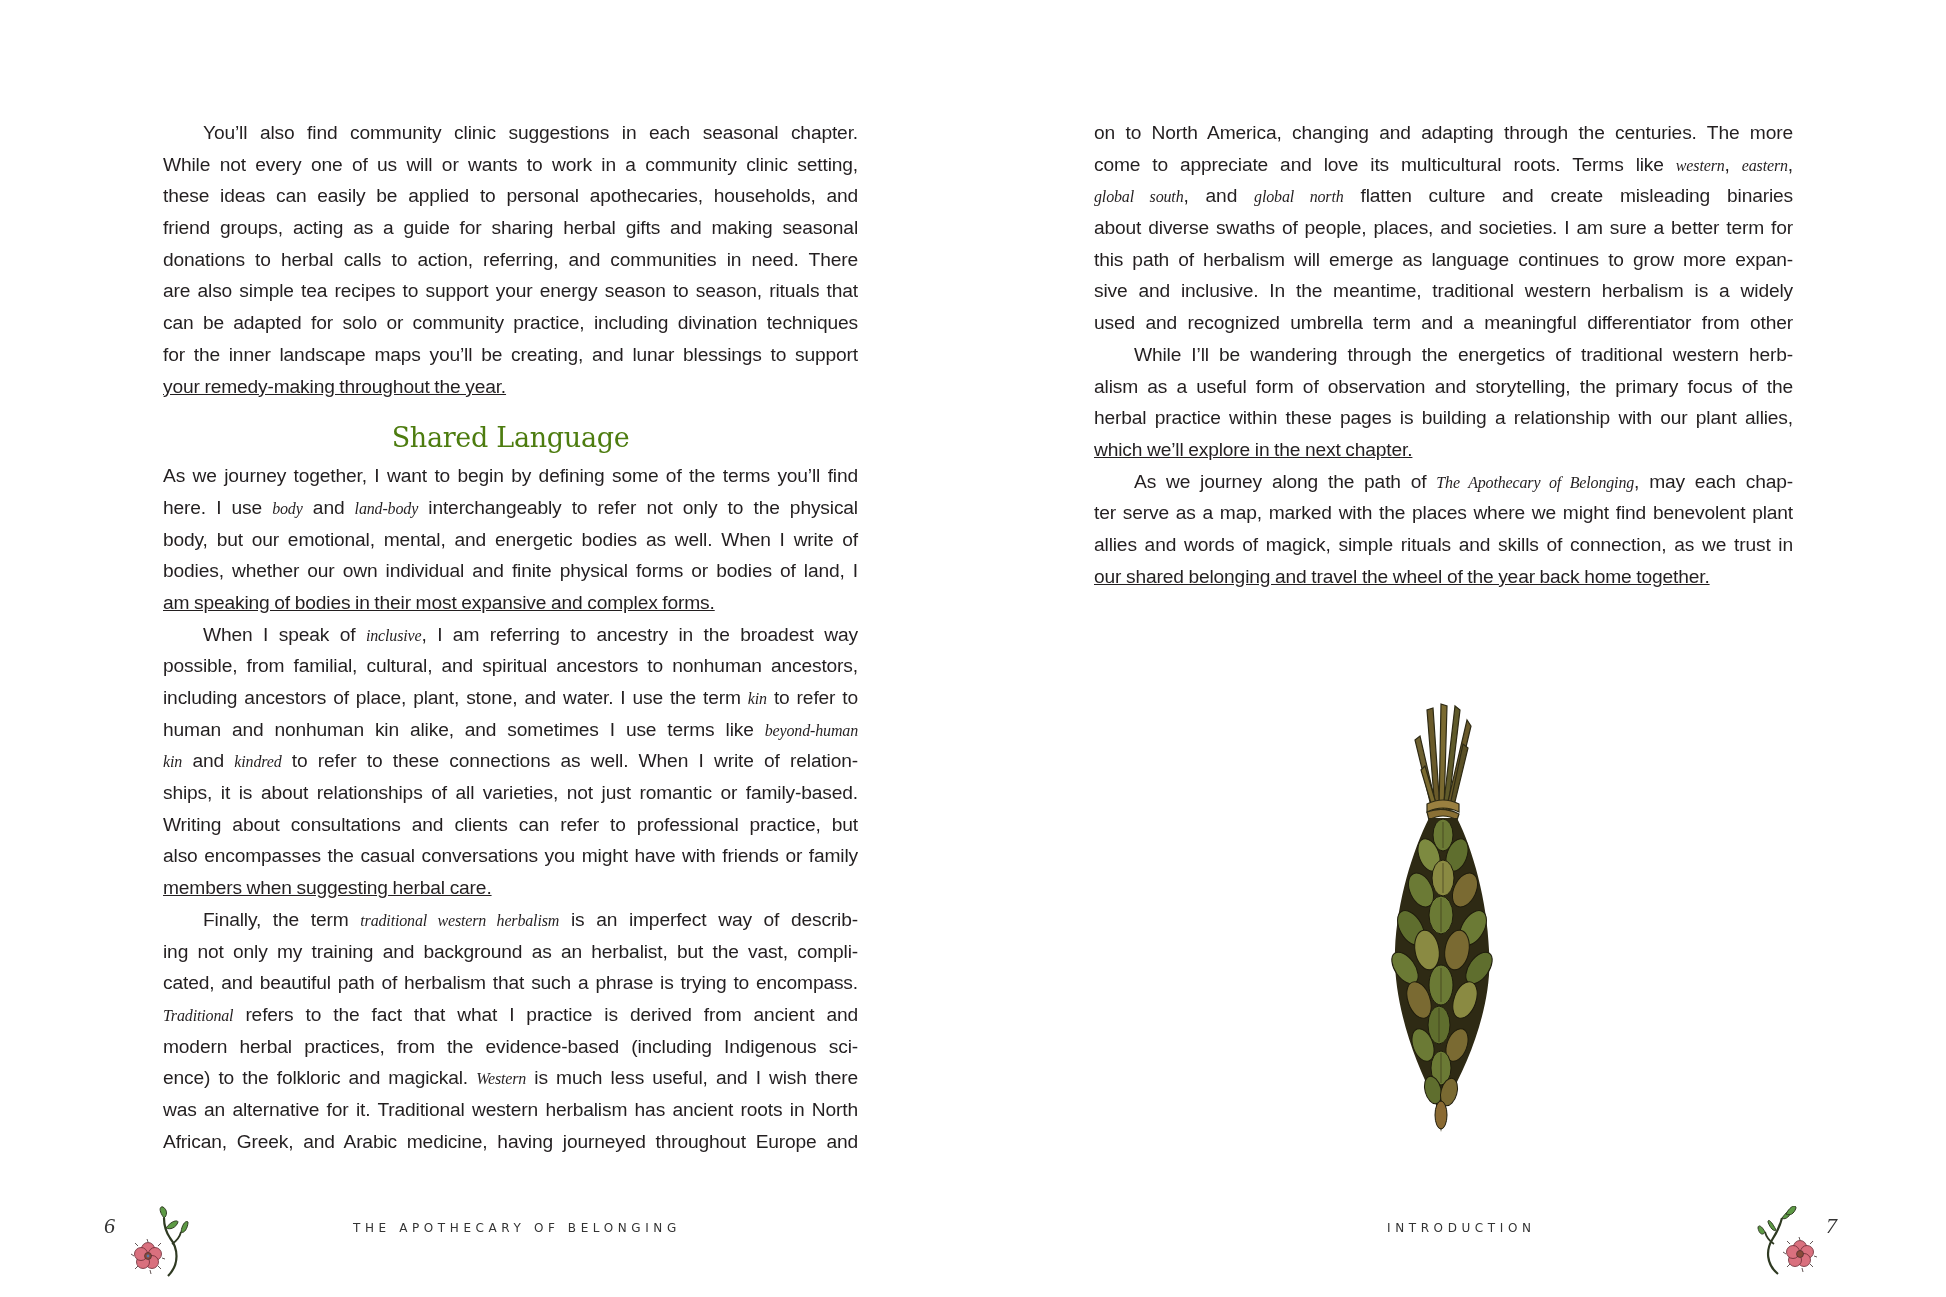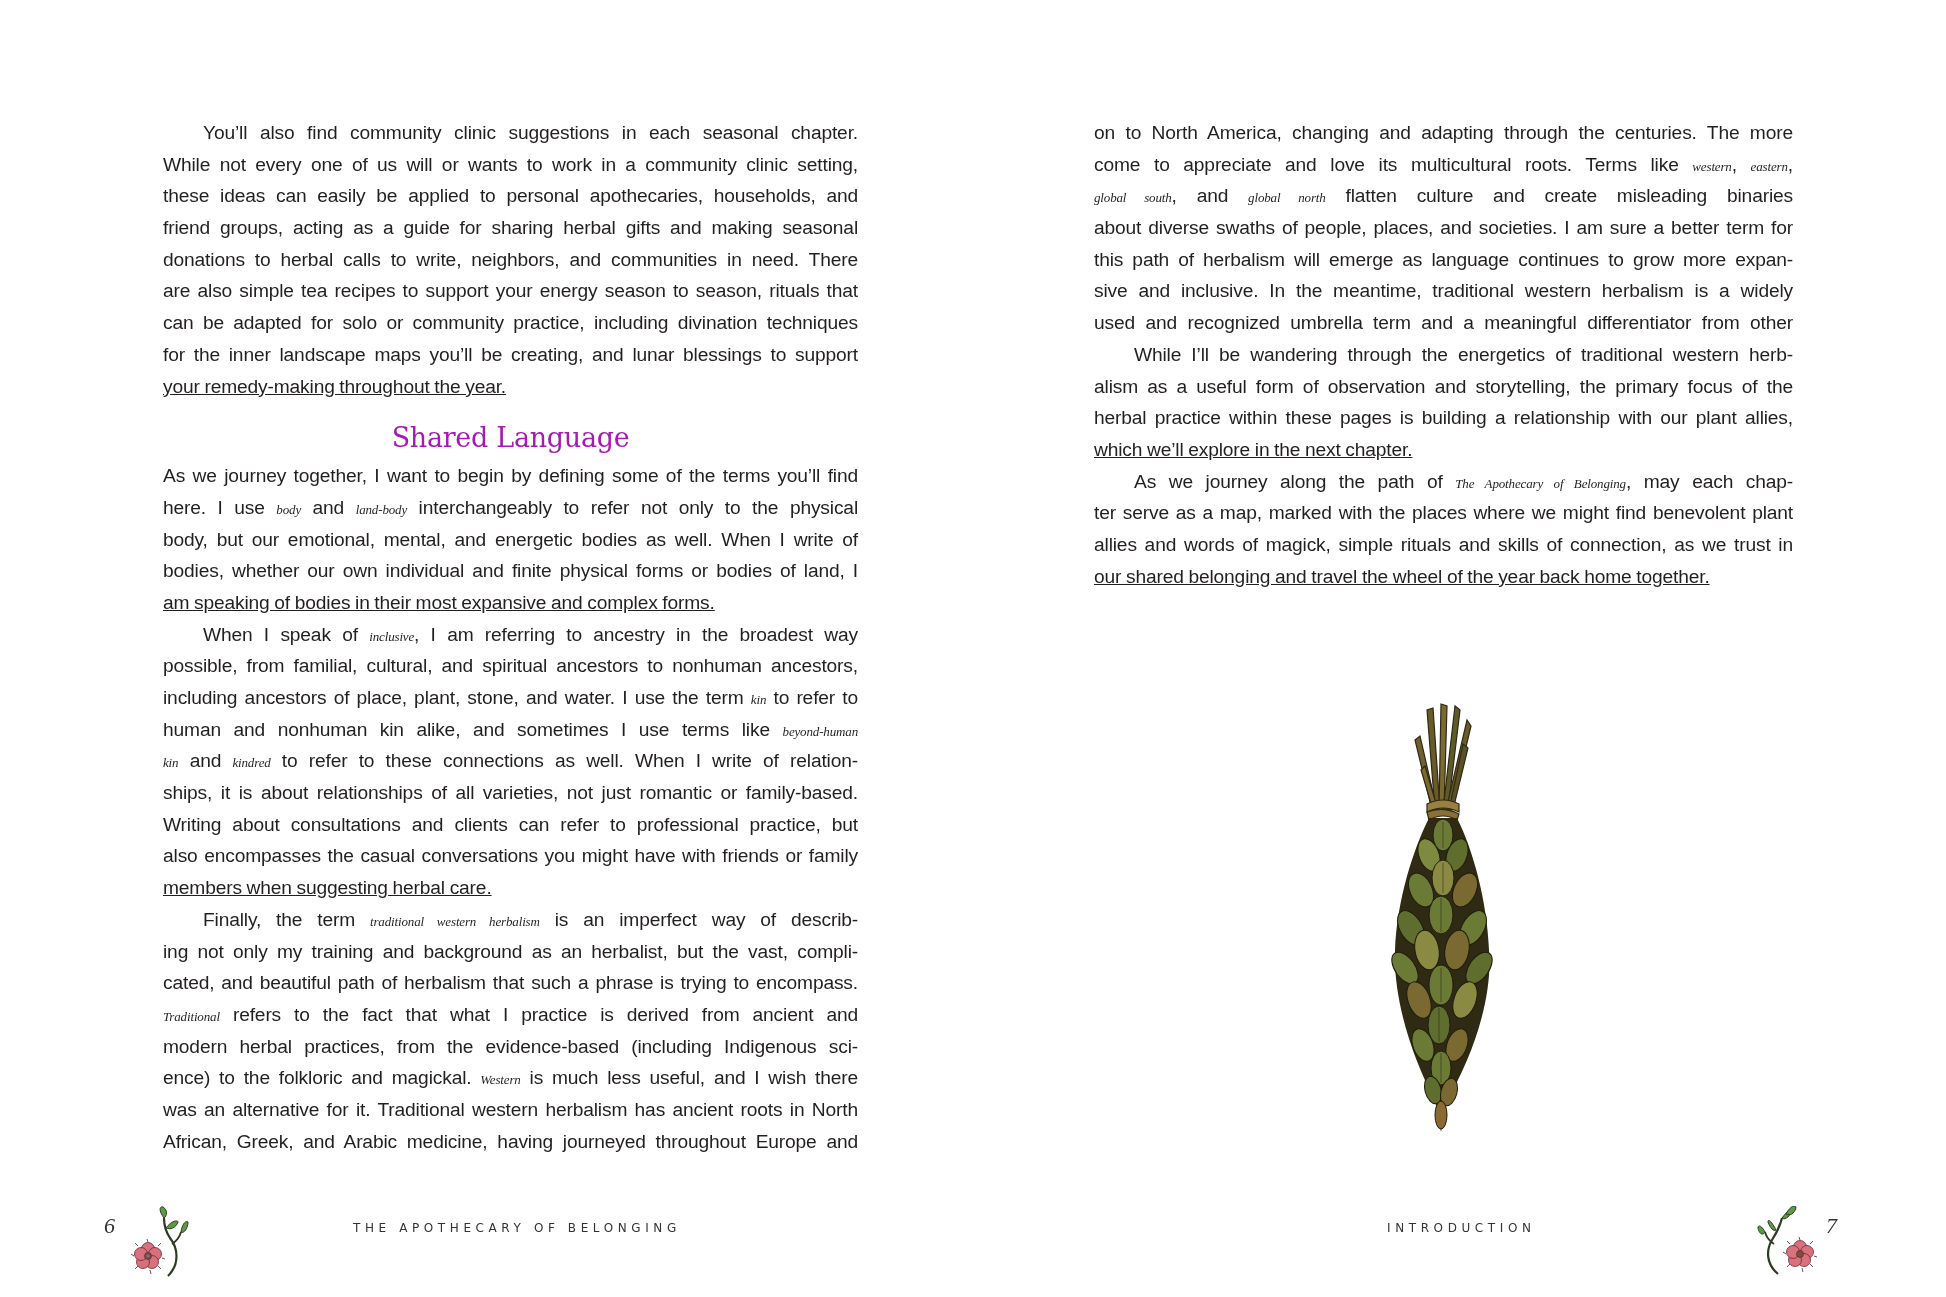--- a/index.html
+++ b/index.html
@@ -24,30 +24,30 @@
     line-height: 31.7px;
     white-space: nowrap;
     text-align: justify;
     text-align-last: justify;
     letter-spacing: -0.15px;
     word-spacing: -0.5px;
   }
   .line.last { text-align-last: left; text-decoration: underline; }
   .line.indent { padding-left: 40px; }
   .line .seg { }
-  .line .it { font-style: italic; font-family: "Liberation Serif", "DejaVu Serif", serif; font-size: 13px; }
+  .line .it { font-style: italic; font-family: "Liberation Serif", "DejaVu Serif", serif; font-size: 16px; }
 
   .heading {
     display: block;
     height: 54px;
     line-height: 54px;
     text-align: center;
     font-family: "DejaVu Serif", "Liberation Serif", serif;
     font-size: 27px;
-    color: #a21caf;
+    color: #4d7c0f;
     margin-top: 9px;
     margin-bottom: -5px;
     letter-spacing: -0.3px;
   }
 
   .folio {
     position: absolute;
     font-family: "Liberation Serif", "DejaVu Serif", serif;
     font-size: 22px;
     color: #333;
@@ -77,21 +77,21 @@
 
 <div class="spread">
 
   <div class="page page-left">
     <div class="column col-left">
       <div id="left-before">
           <div class="line indent"><span class="seg">You’ll also find community clinic suggestions in each seasonal chapter.</span></div>
           <div class="line"><span class="seg">While not every one of us will or wants to work in a community clinic setting,</span></div>
           <div class="line"><span class="seg">these ideas can easily be applied to personal apothecaries, households, and</span></div>
           <div class="line"><span class="seg">friend groups, acting as a guide for sharing herbal gifts and making seasonal</span></div>
-          <div class="line"><span class="seg">donations to herbal calls to write, neighbors, and communities in need. There</span></div>
+          <div class="line"><span class="seg">donations to herbal calls to action, referring, and communities in need. There</span></div>
           <div class="line"><span class="seg">are also simple tea recipes to support your energy season to season, rituals that</span></div>
           <div class="line"><span class="seg">can be adapted for solo or community practice, including divination techniques</span></div>
           <div class="line"><span class="seg">for the inner landscape maps you’ll be creating, and lunar blessings to support</span></div>
           <div class="line last"><span class="seg">your remedy-making throughout the year.</span></div>
         </div>
       <div class="heading">Shared Language</div>
       <div id="left-after">
           <div class="line"><span class="seg">As we journey together, I want to begin by defining some of the terms you’ll find</span></div>
           <div class="line"><span class="seg">here. I use </span><span class="seg it">body</span><span class="seg"> and </span><span class="seg it">land-body</span><span class="seg"> interchangeably to refer not only to the physical</span></div>
           <div class="line"><span class="seg">body, but our emotional, mental, and energetic bodies as well. When I write of</span></div>

